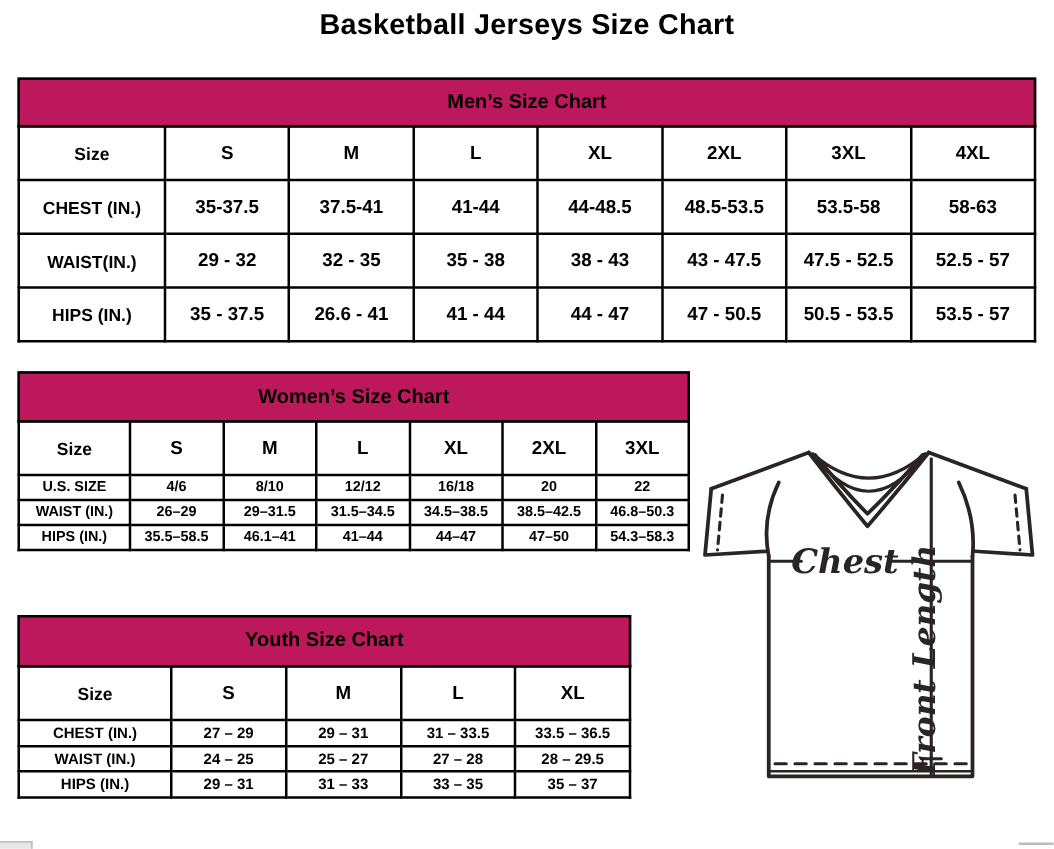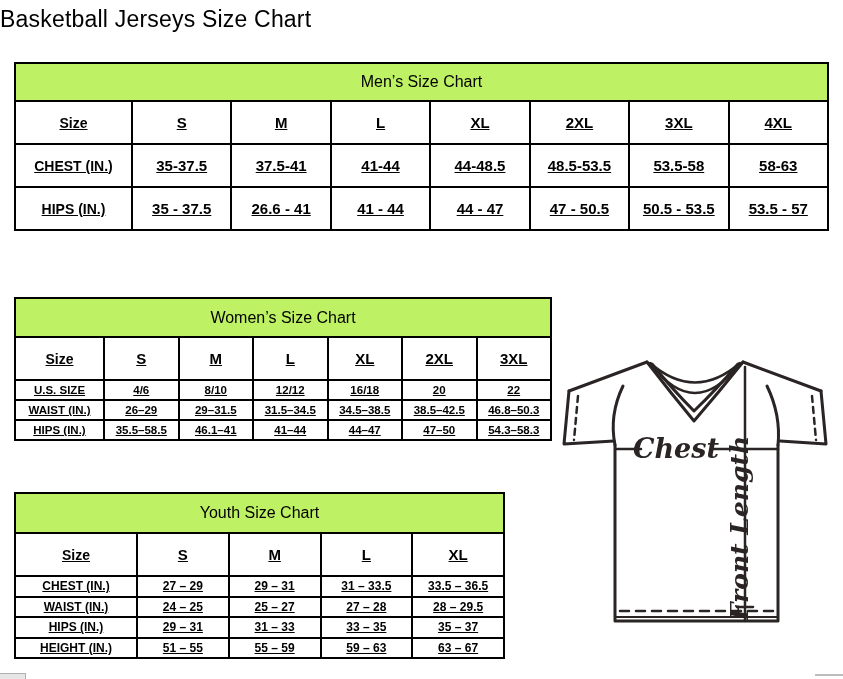--- a/index.html
+++ b/index.html
@@ -1,31 +1,31 @@
 <!DOCTYPE html>
 <html><head>
 <meta charset="utf-8">
 <style>
   html,body{margin:0;padding:0;}
   body{
     width:843px;height:679px;position:relative;overflow:hidden;
     background:#ffffff;font-family:"Liberation Sans",sans-serif;color:#000;
   }
   .page-title{
-    position:absolute;top:6px;left:0;width:100%;text-align:left;
-    font-size:23px;font-weight:normal;letter-spacing:.2px;
+    position:absolute;top:6px;left:0;width:100%;text-align:center;
+    font-size:23px;font-weight:bold;letter-spacing:.2px;
   }
   .chart{position:absolute;background:#fff;}
   .chart-title{
-    background:#bef264;border:2px solid #000;
+    background:#be185d;border:2px solid #000;
     display:flex;align-items:center;justify-content:center;
-    font-weight:normal;font-size:16px;
+    font-weight:bold;font-size:16px;
   }
   .chart table{
-    border-collapse:collapse;width:100%;table-layout:fixed;margin-top:-2px;text-decoration:underline;
+    border-collapse:collapse;width:100%;table-layout:fixed;margin-top:-2px;
   }
   .chart td{
     border:2px solid #000;text-align:center;vertical-align:middle;
     font-weight:bold;padding:0;overflow:hidden;white-space:nowrap;
   }
   
   .men{left:14px;top:62px;width:815px;}
   .men .chart-title{height:36px;}
   .men col.c0{width:117px;}
   .men td{height:41px;font-size:15px;}
@@ -88,20 +88,30 @@
           <td class="lbl">CHEST (IN.)</td>
           <td>35-37.5</td>
           <td>37.5-41</td>
           <td>41-44</td>
           <td>44-48.5</td>
           <td>48.5-53.5</td>
           <td>53.5-58</td>
           <td>58-63</td>
         </tr>
         <tr>
+          <td class="lbl">WAIST(IN.)</td>
+          <td>29 - 32</td>
+          <td>32 - 35</td>
+          <td>35 - 38</td>
+          <td>38 - 43</td>
+          <td>43 - 47.5</td>
+          <td>47.5 - 52.5</td>
+          <td>52.5 - 57</td>
+        </tr>
+        <tr>
           <td class="lbl">HIPS (IN.)</td>
           <td>35 - 37.5</td>
           <td>26.6 - 41</td>
           <td>41 - 44</td>
           <td>44 - 47</td>
           <td>47 - 50.5</td>
           <td>50.5 - 53.5</td>
           <td>53.5 - 57</td>
         </tr>
       </tbody>
@@ -193,27 +203,20 @@
           <td>27 – 28</td>
           <td>28 – 29.5</td>
         </tr>
         <tr>
           <td class="lbl">HIPS (IN.)</td>
           <td>29 – 31</td>
           <td>31 – 33</td>
           <td>33 – 35</td>
           <td>35 – 37</td>
         </tr>
-        <tr>
-          <td class="lbl">HEIGHT (IN.)</td>
-          <td>51 – 55</td>
-          <td>55 – 59</td>
-          <td>59 – 63</td>
-          <td>63 – 67</td>
-        </tr>
       </tbody>
     </table>
 </div>
 
 <svg class="jersey" viewBox="556 355 287 292" xmlns="http://www.w3.org/2000/svg">
   <g fill="none" stroke="#2a2425" stroke-width="3" stroke-linejoin="round" stroke-linecap="round">
 
     <path d="M 647,362 L 569,391"></path>
     <path d="M 743,362 L 821,391"></path>
 

